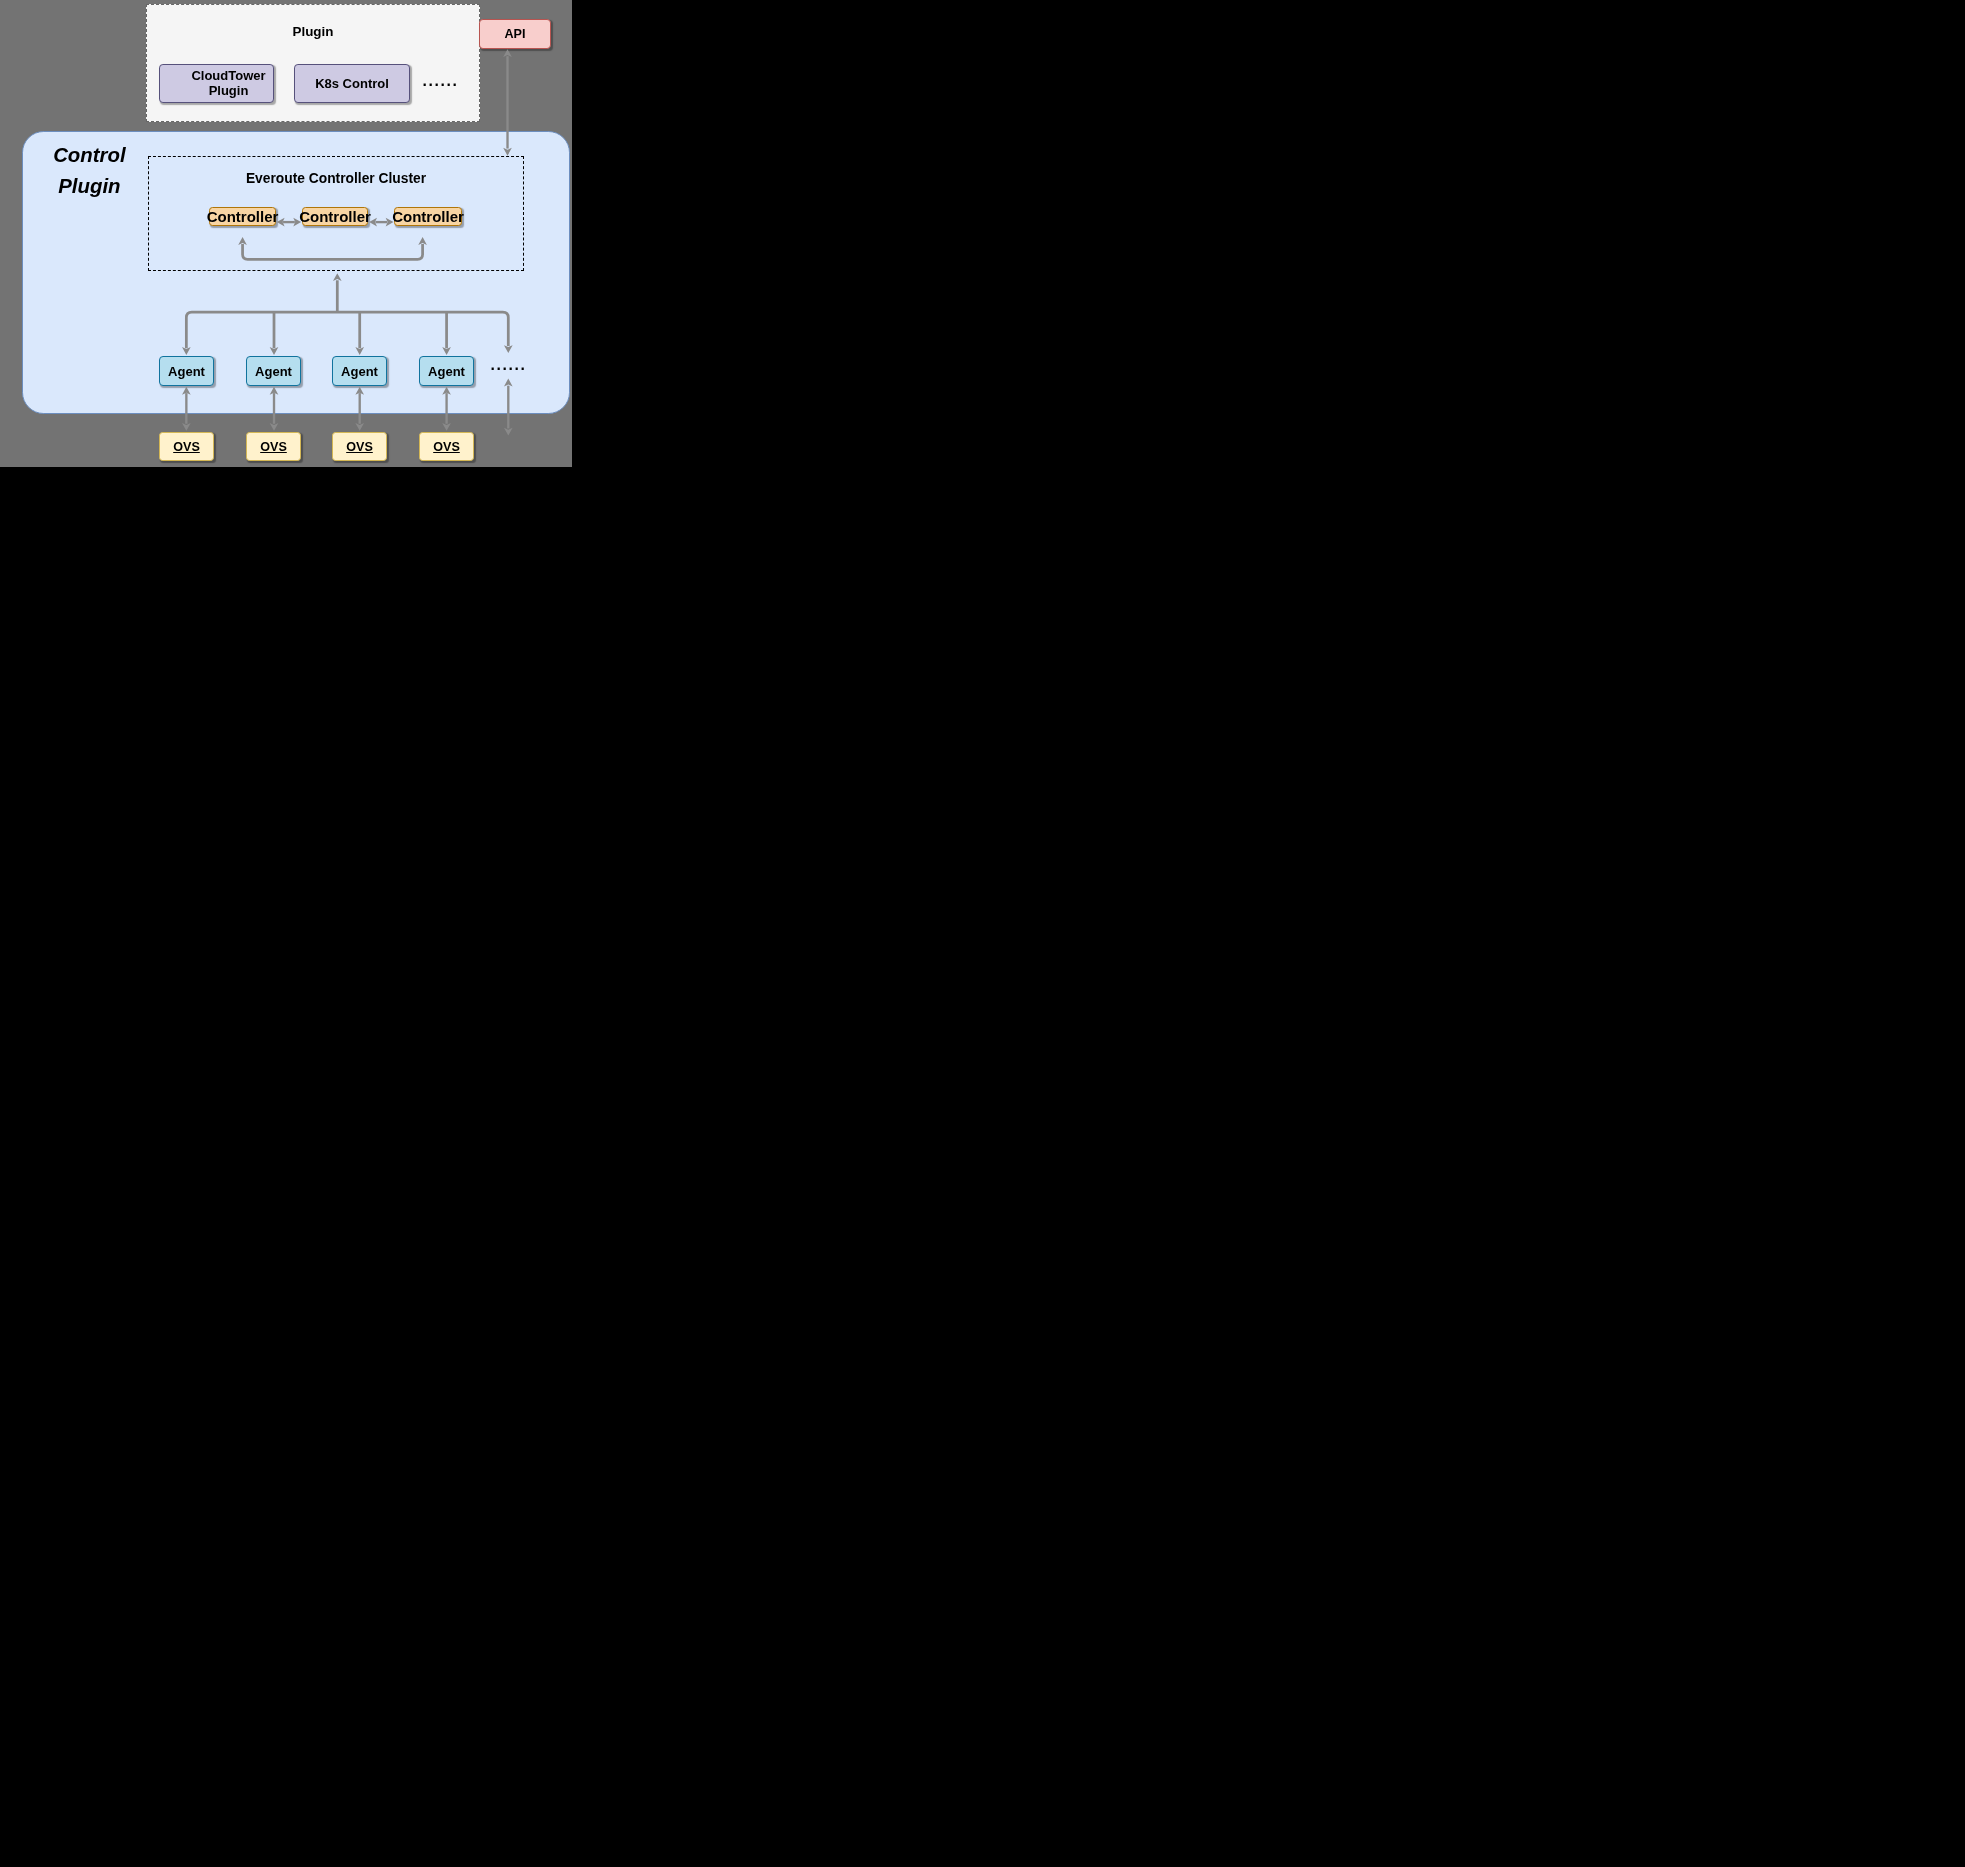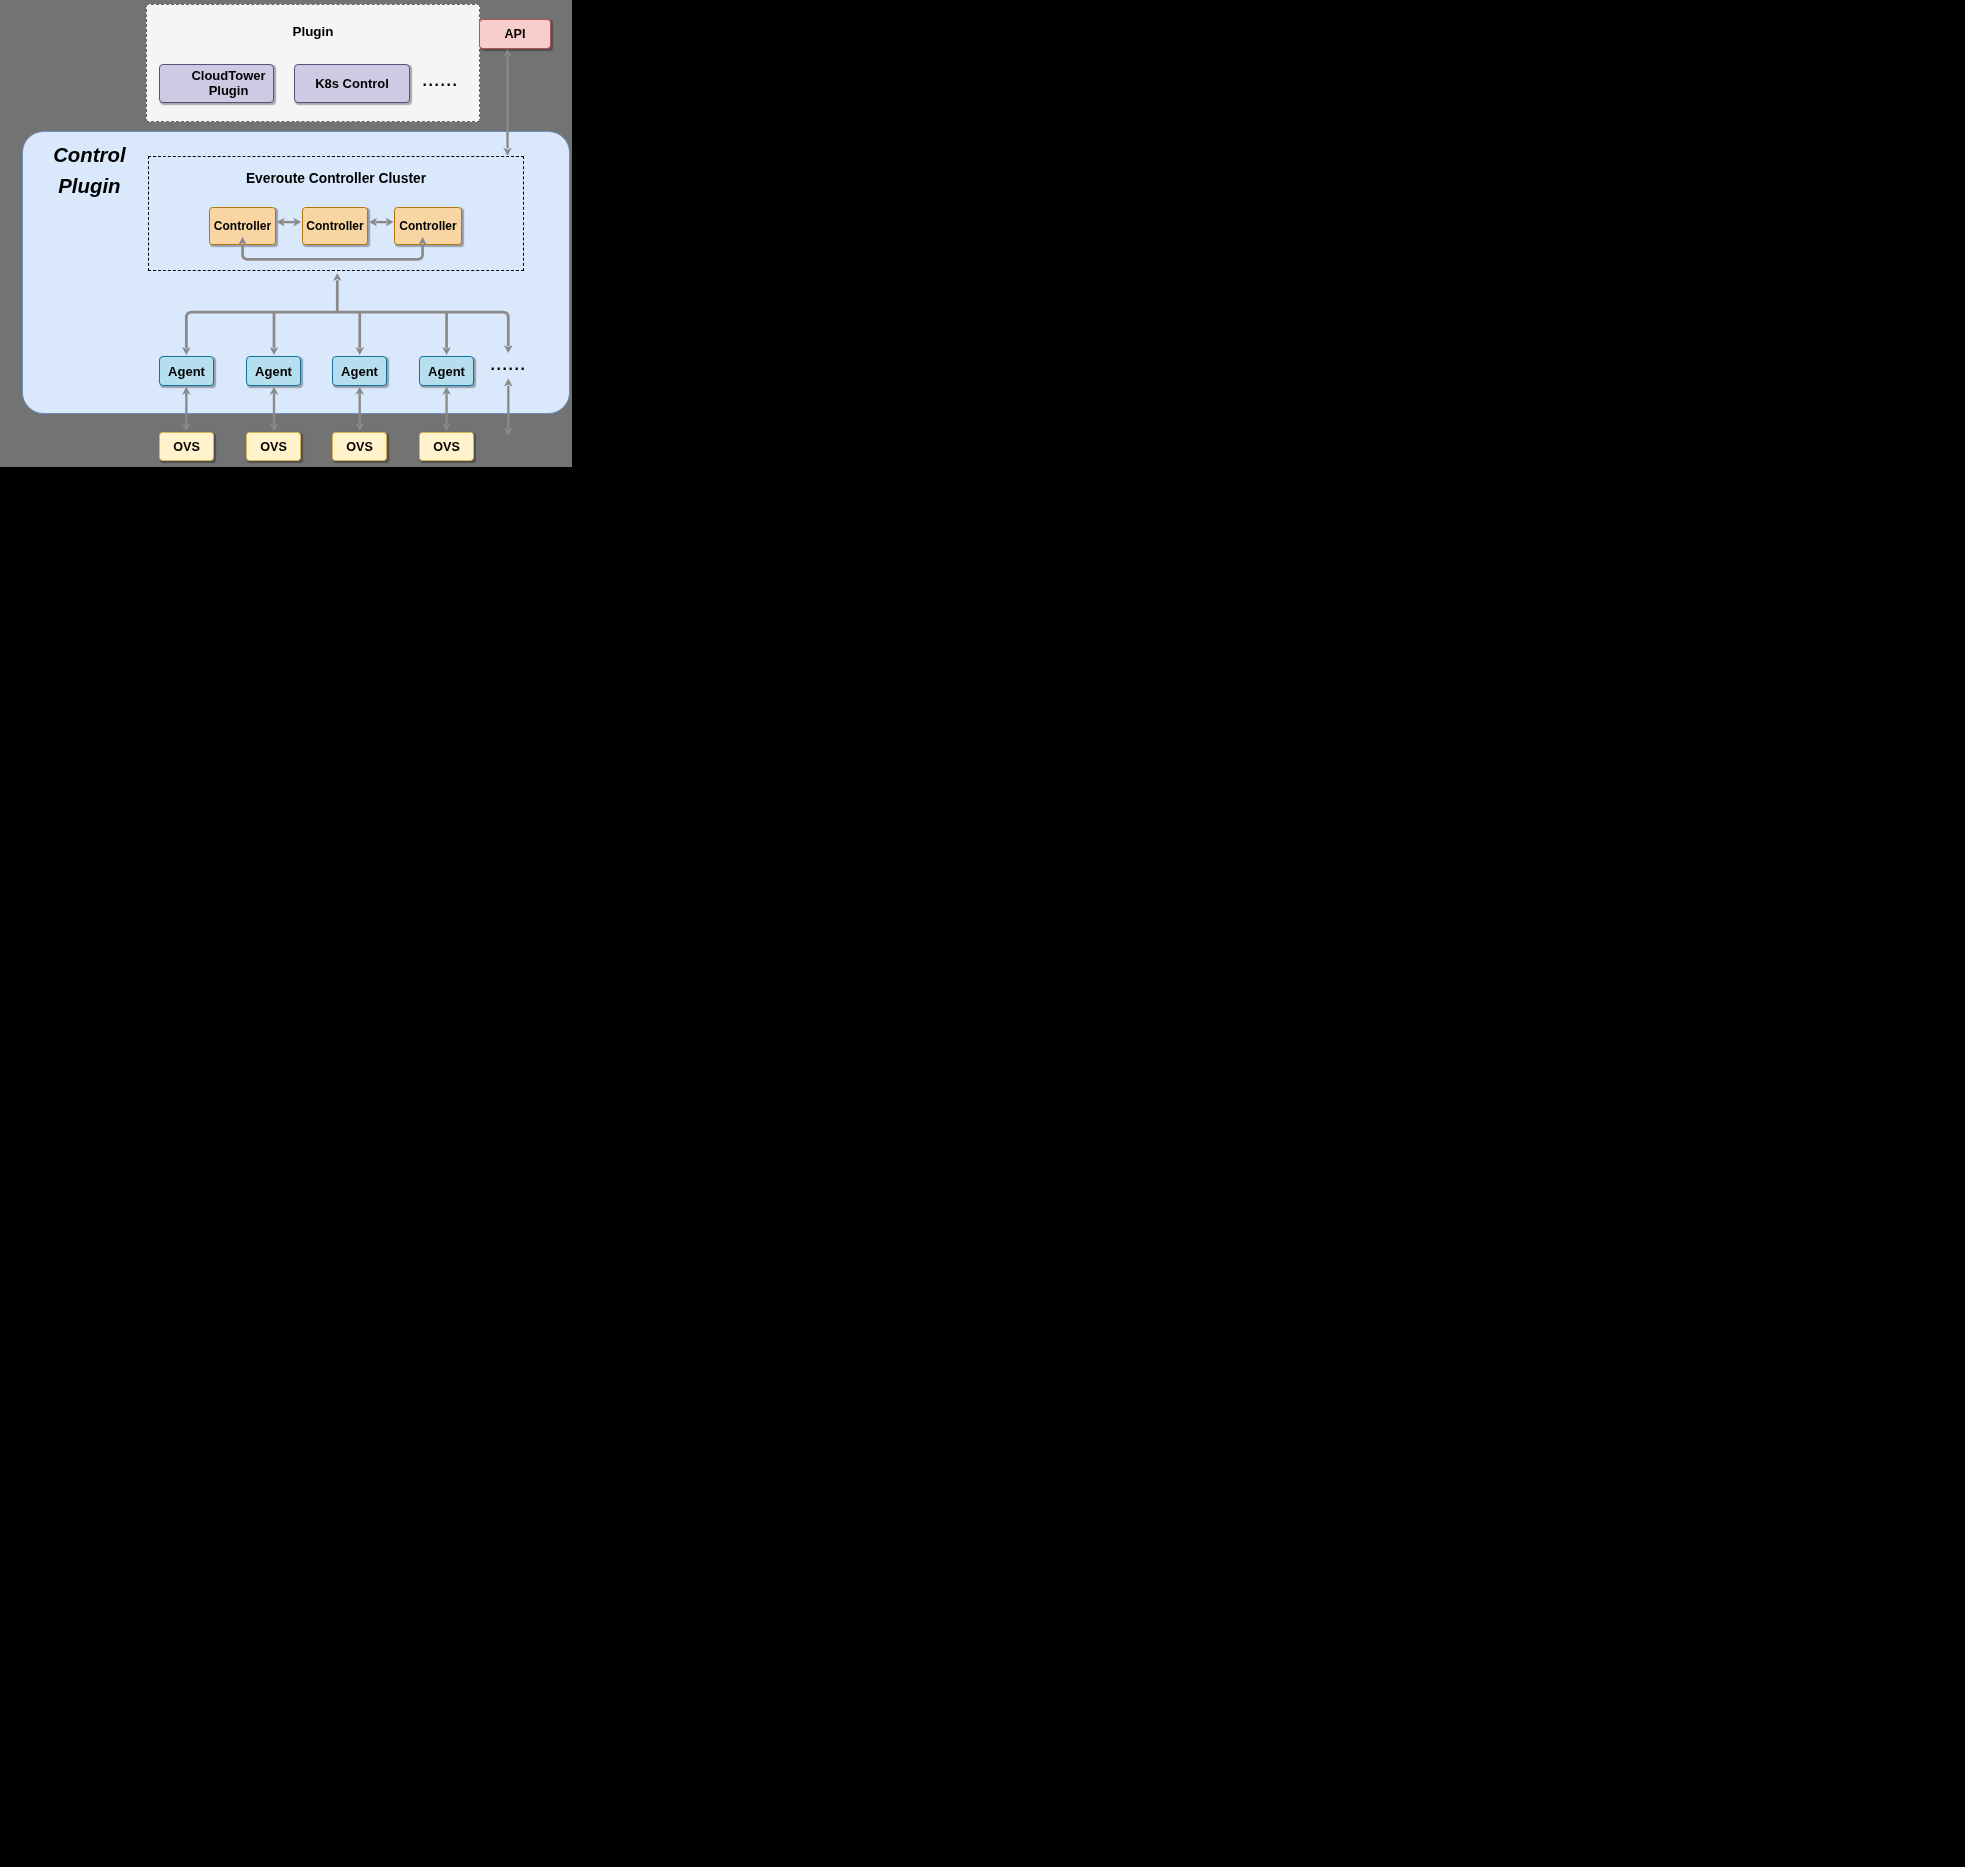--- a/index.html
+++ b/index.html
@@ -28,38 +28,38 @@
   
   #control-plane{left:22px;top:131px;width:548px;height:283px;background:#DAE8FC;
       border:1.6px solid #6C8EBF;border-radius:21.6px;}
   #control-plane-label{left:22.4px;top:140px;width:118px;height:63px;font-size:20.4px;
       font-style:italic;line-height:31px;display:block;}
 
   
   #cluster-box{left:148px;top:156px;width:376px;height:115px;background:transparent;
       border:1.2px dashed #000;}
   #cluster-title{left:148px;top:170px;width:376px;height:17.3px;font-size:13.8px;}
-  .controller{top:207px;height:38px;background:#F8D5A3;border:1.2px solid #B07609;
-      border-radius:3.5px;font-size:12px;}
+  .controller{top:207px;height:19px;background:#F8D5A3;border:1.2px solid #B07609;
+      border-radius:3.5px;font-size:15px;}
   #controller-1{left:209px;width:67px;}
   #controller-2{left:302px;width:66px;}
   #controller-3{left:394px;width:68px;}
 
   
   .agent{top:356px;height:30px;background:#B5DEEF;border:1.2px solid #10739E;
       border-radius:4px;font-size:13px;}
   #agent-1{left:159px;width:55px;}
   #agent-2{left:246px;width:55px;}
   #agent-3{left:332px;width:55px;}
   #agent-4{left:419px;width:55px;}
   #agents-ellipsis{left:484px;top:358px;width:49px;height:21px;font-size:15.7px;letter-spacing:0.8px;}
 
   
   .ovs{top:432px;height:29px;background:#FFF2CC;border:1.2px solid #D4B754;
-      border-radius:3.5px;font-size:12.6px;}
+      border-radius:3.5px;font-size:12.6px;text-decoration:underline;}
   #ovs-1{left:159px;width:55px;}
   #ovs-2{left:246px;width:55px;}
   #ovs-3{left:332px;width:55px;}
   #ovs-4{left:419px;width:55px;}
 
   
   #connector-layer{position:absolute;left:0;top:0;width:572px;height:467px;pointer-events:none;}
   #connector-layer .shaft{stroke:#8A8A8A;fill:none;}
   #connector-layer .head{fill:#8A8A8A;stroke:none;}
 </style>

